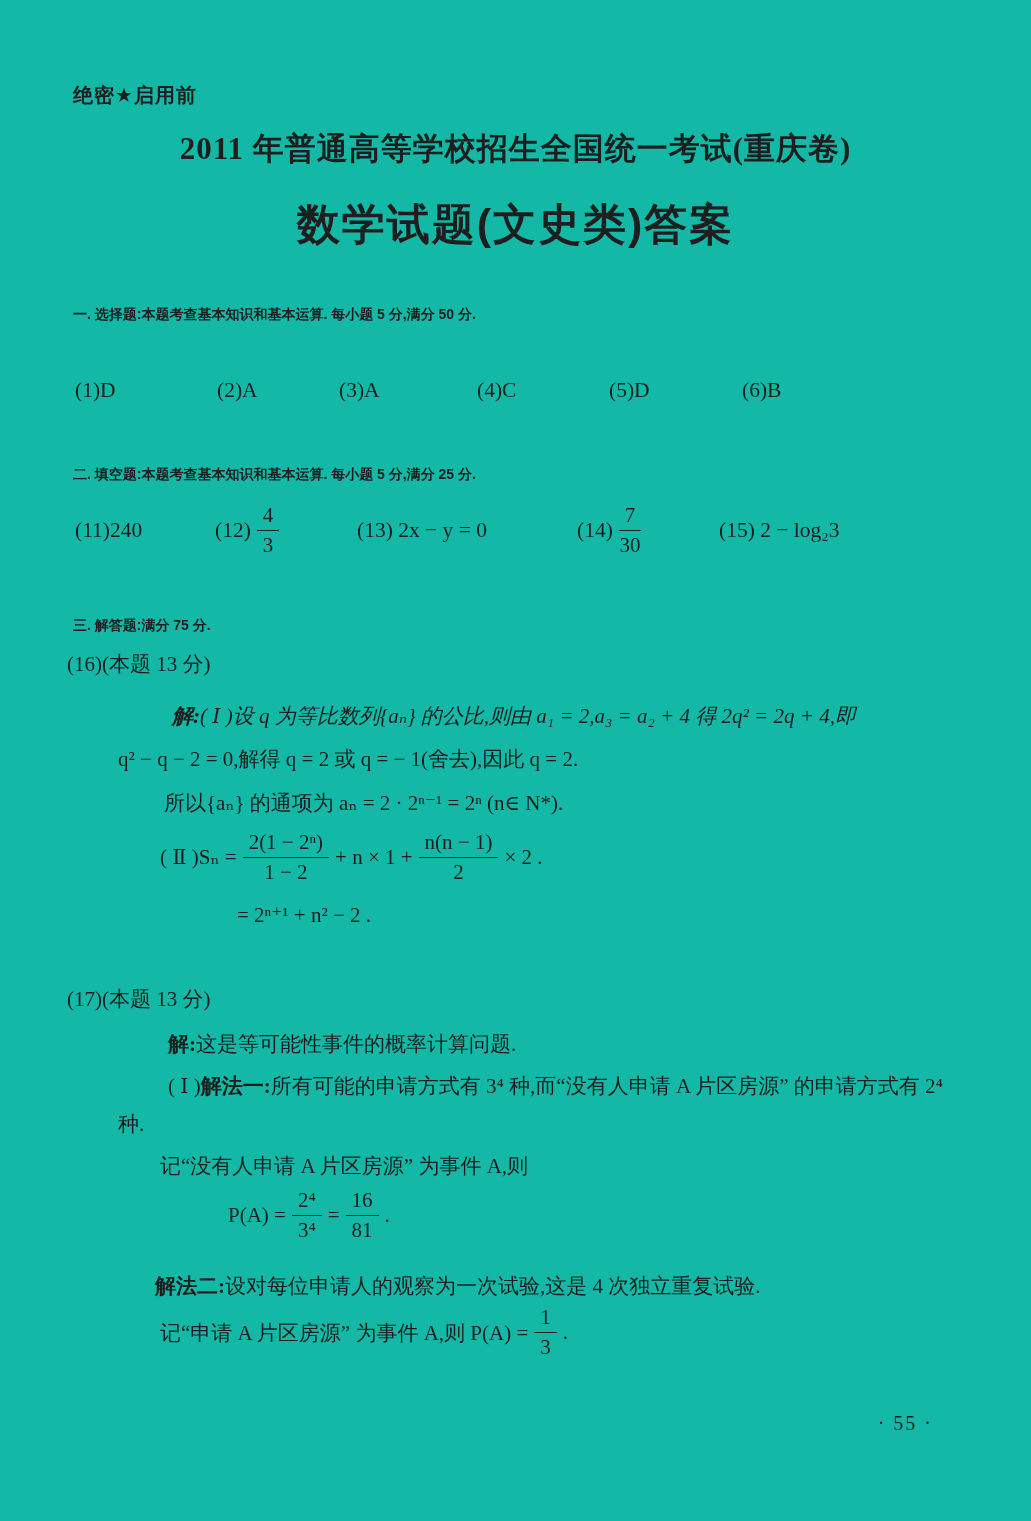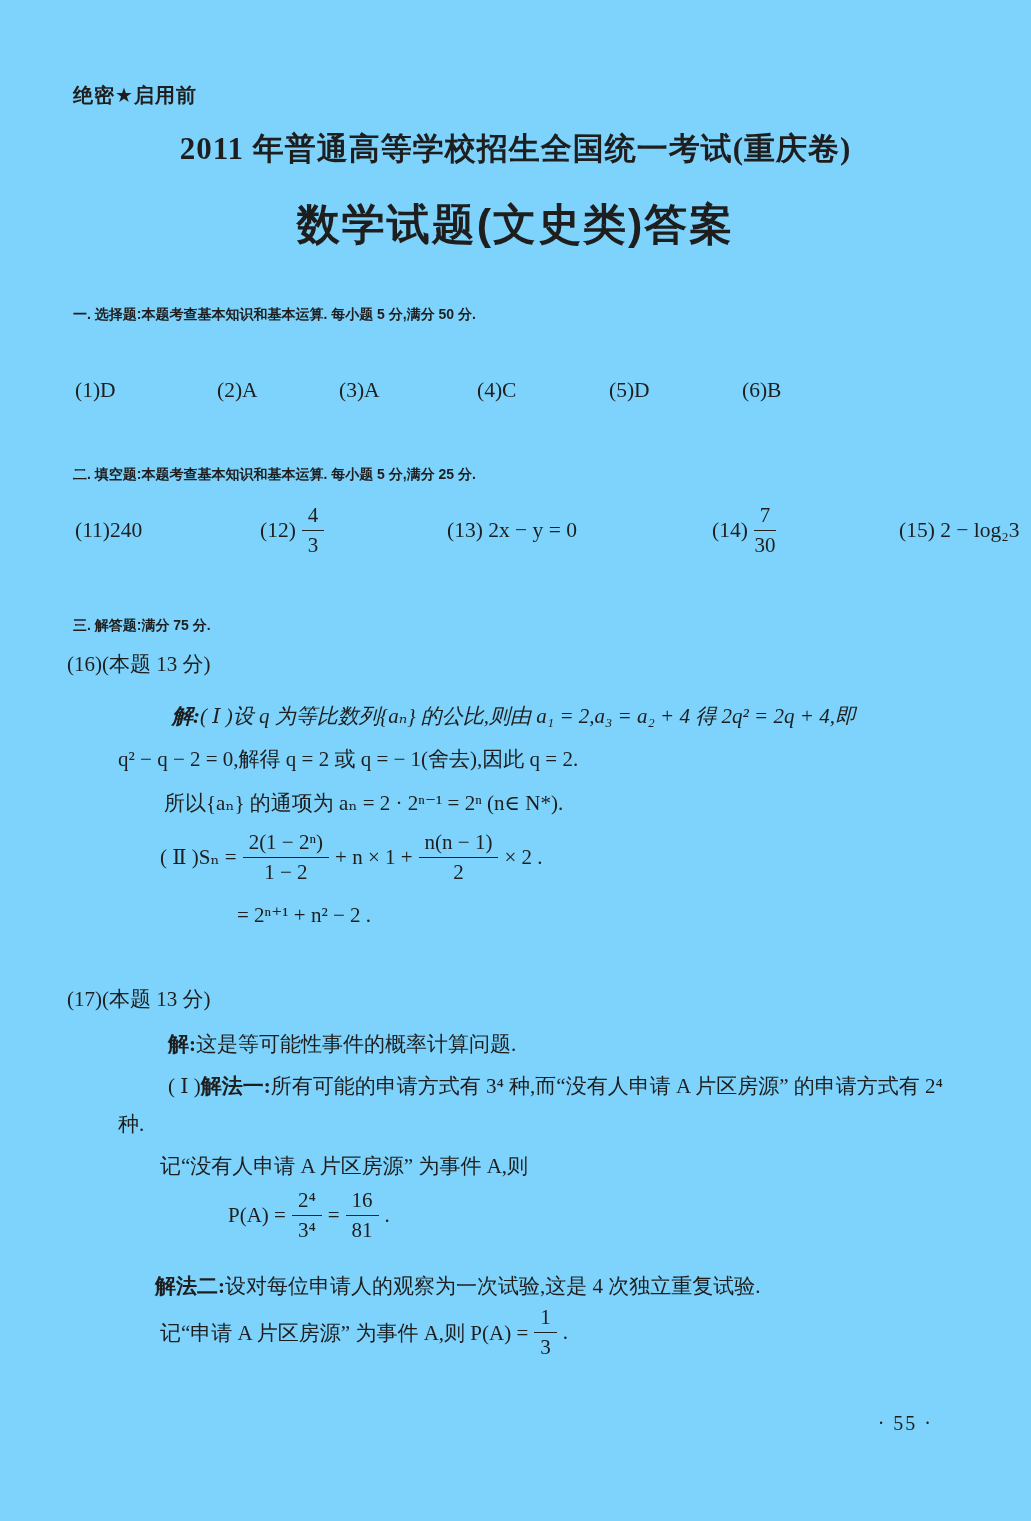--- a/index.html
+++ b/index.html
@@ -1,20 +1,20 @@
 <!DOCTYPE html>
 <html><head>
 <meta charset="utf-8">
 <style>
   html,body { margin:0; padding:0; background:#e8e8e8; }
   .page {
     position:relative;
     width:1031px; height:1521px;
     margin:0 auto;
-    background:#7dd3fc;
+    background:#14b8a6;
     color:#1e1e1e;
     font-family:"Liberation Serif","DejaVu Serif","DejaVu Sans",serif;
     font-size:21px;
     overflow:hidden;
   }
   .abs { position:absolute; white-space:nowrap; }
   .classification {
     font-family:"Liberation Sans","DejaVu Sans",sans-serif;
     font-weight:bold; font-size:20px; letter-spacing:1px;
   }
@@ -64,21 +64,21 @@
     <span style="width:122px">(2)A</span>
     <span style="width:138px">(3)A</span>
     <span style="width:132px">(4)C</span>
     <span style="width:133px">(5)D</span>
     <span>(6)B</span>
   </div>
 
 
   <div class="abs sec-heading" style="left:73px; top:466px;">二. 填空题:本题考查基本知识和基本运算. 每小题 5 分,满分 25 分.</div>
 
-  <div class="abs fillrow" style="left:75px; top:503px;gap:45px;">
+  <div class="abs fillrow" style="left:75px; top:503px;">
     <span class="fill-item" style="width:140px">(11)240</span>
     <span class="fill-item" style="width:142px">
       <span>(12)</span>
       <span class="frac">
         <span class="num">4</span>
         <span class="den">3</span>
       </span>
     </span>
     <span class="fill-item" style="width:220px">(13) 2x − y = 0</span>
     <span class="fill-item" style="width:142px">

